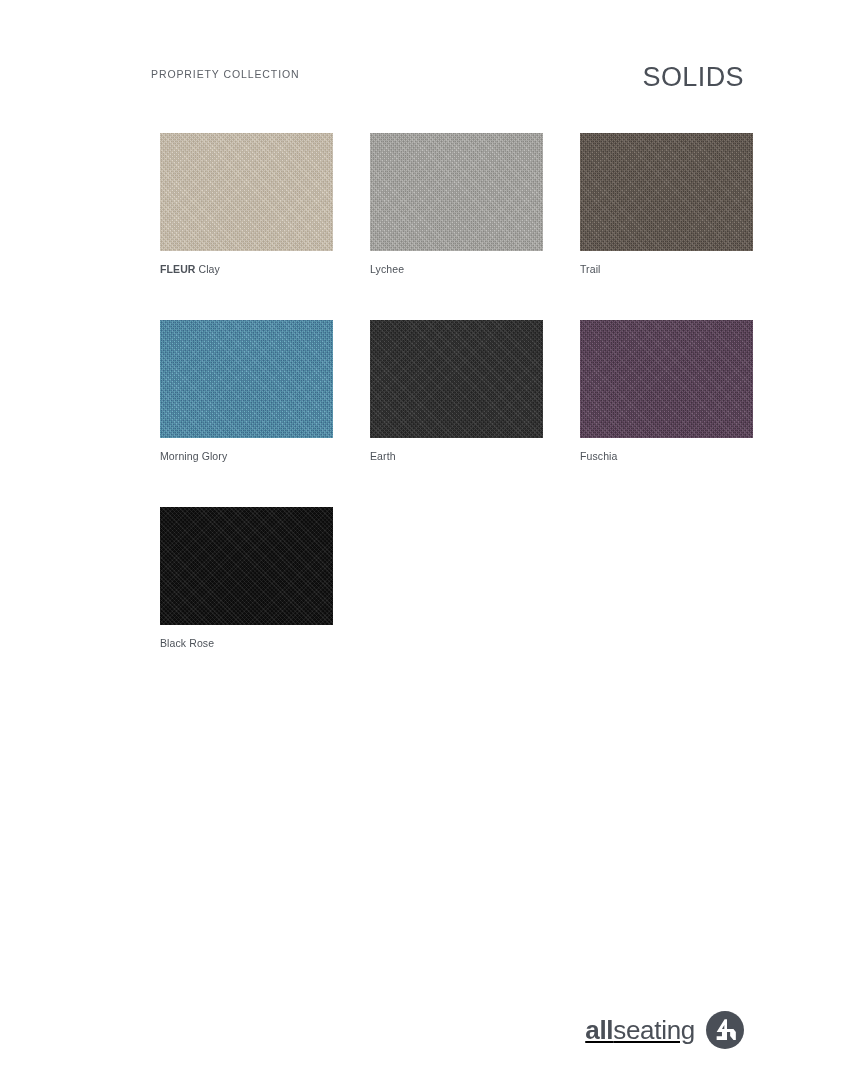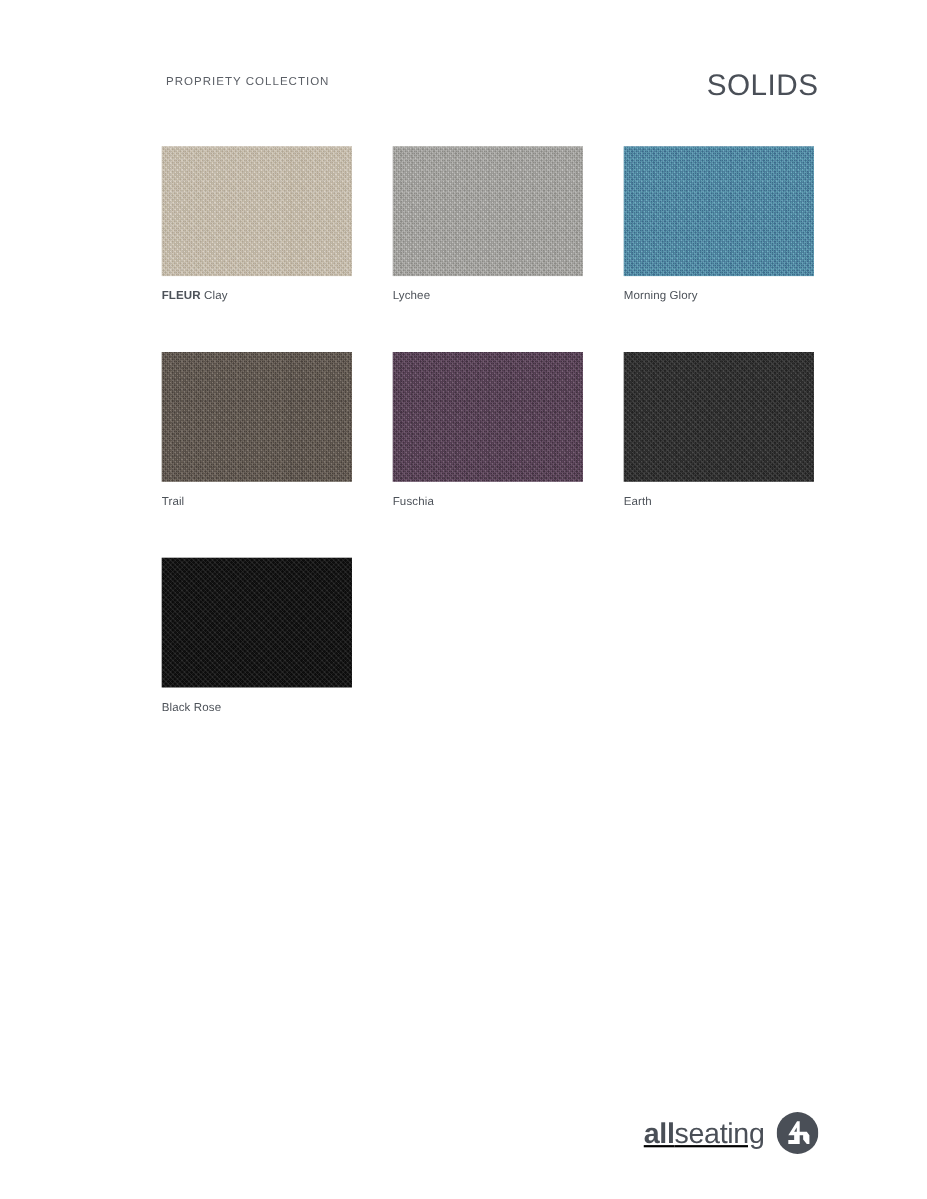--- a/index.html
+++ b/index.html
@@ -48,21 +48,21 @@
     font-weight: 400;
     letter-spacing: 0.4px;
     color: #4a4f57;
     line-height: 30px;
     white-space: nowrap;
   }
 
   
   .grid {
     position: absolute;
-    left: 147px;
+    left: 160px;
     top: 109px;
     width: 593px;
     display: flex;
     flex-wrap: wrap;
     column-gap: 37px;
     row-gap: 44px;
   }
   .swatch-cell {
     width: 173px;
   }
@@ -173,46 +173,46 @@
     </div>
 
     <div class="swatch-cell">
       <div class="swatch-chip" style="background-color: rgb(168, 167, 163);"></div>
       <div class="swatch-caption">
         <span class="caption-name">Lychee</span>
       </div>
     </div>
 
     <div class="swatch-cell">
+      <div class="swatch-chip" style="background-color: rgb(95, 86, 78);"></div>
+      <div class="swatch-caption">
+        <span class="caption-name">Trail</span>
+      </div>
+    </div>
+
+    <div class="swatch-cell">
       <div class="swatch-chip" style="background-color: rgb(78, 138, 168);"></div>
       <div class="swatch-caption">
         <span class="caption-name">Morning Glory</span>
       </div>
     </div>
 
-    <div class="swatch-cell">
-      <div class="swatch-chip" style="background-color: rgb(95, 86, 78);"></div>
-      <div class="swatch-caption">
-        <span class="caption-name">Trail</span>
-      </div>
-    </div>
-
-
+
+
+    <div class="swatch-cell">
+      <div class="swatch-chip" style="background-color: rgb(44, 44, 44);"></div>
+      <div class="swatch-caption">
+        <span class="caption-name">Earth</span>
+      </div>
+    </div>
 
     <div class="swatch-cell">
       <div class="swatch-chip" style="background-color: rgb(87, 64, 85);"></div>
       <div class="swatch-caption">
         <span class="caption-name">Fuschia</span>
-      </div>
-    </div>
-
-    <div class="swatch-cell">
-      <div class="swatch-chip" style="background-color: rgb(44, 44, 44);"></div>
-      <div class="swatch-caption">
-        <span class="caption-name">Earth</span>
       </div>
     </div>
 
     <div class="swatch-cell">
       <div class="swatch-chip" style="background-color: rgb(14, 14, 14);"></div>
       <div class="swatch-caption">
         <span class="caption-name">Black Rose</span>
       </div>
     </div>
 

